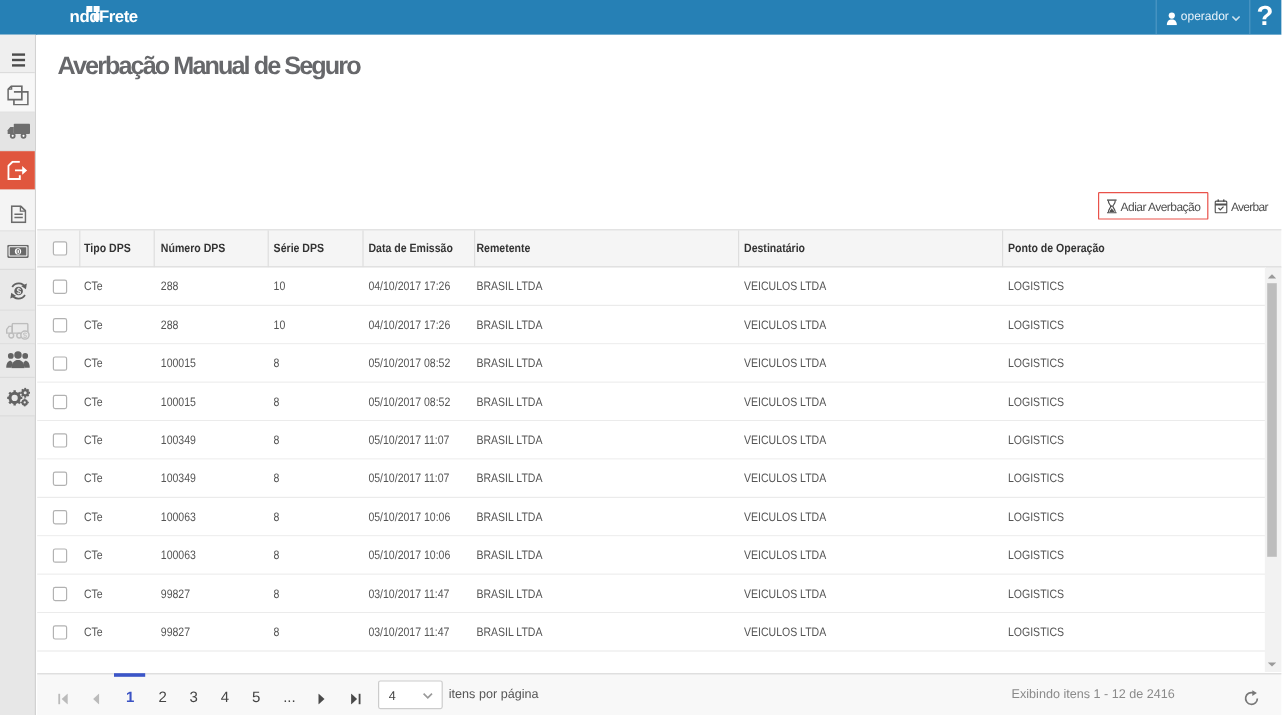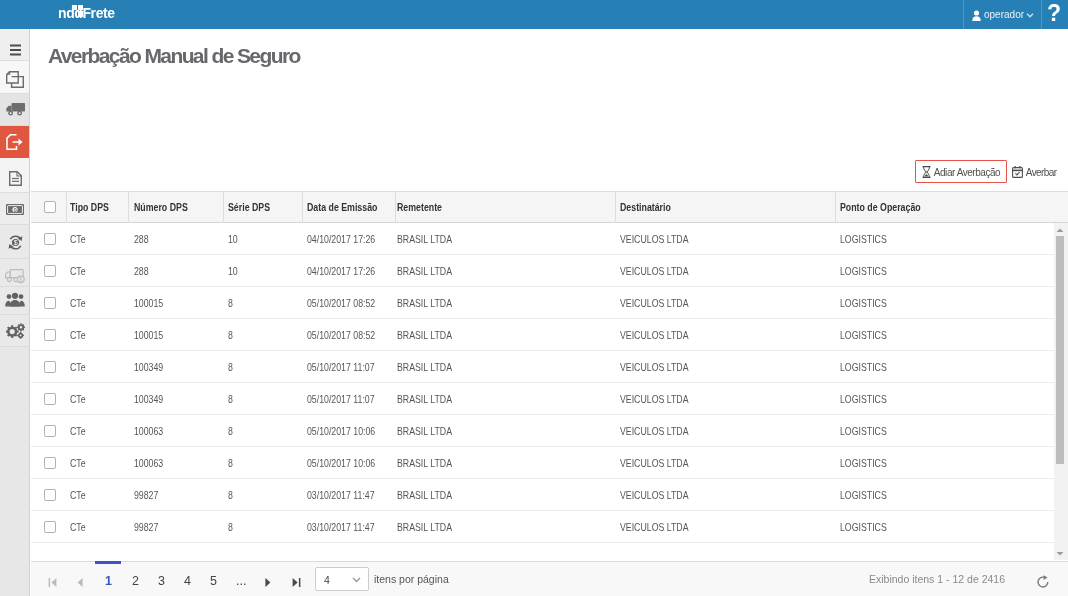--- a/index.html
+++ b/index.html
@@ -54,21 +54,21 @@
 #vthumb { position:absolute; left:2px; top:13px; width:8px; height:228px; background:#bdbdbd; }
 
 
 #pager { position:absolute; left:0; top:532px; width:1037px; height:35px; background:#f8f8f8; border-top:1px solid #d9d9d9; }
 .pitem { position:absolute; top:12px; font-size:12.5px; color:#444; }
 #pactive { position:absolute; left:64px; top:-1px; width:26px; height:3px; background:#3b55c8; }
 #pnum1 { color:#3b53c4; font-weight:bold; }
 #psel { position:absolute; left:284px; top:5px; width:54px; height:24px; background:#fff; border:1px solid #ccc; border-radius:2px; font-size:10.5px; color:#444; }
 #psel .v { position:absolute; left:8px; top:6px; }
 #ppp { position:absolute; left:343px; top:11px; font-size:10.5px; color:#555; }
-#exib { position:absolute; left:838px; top:11px; font-size:10.5px; color:#8a8a8a; }
+#exib { position:absolute; left:812px; top:11px; font-size:10.5px; color:#8a8a8a; }
 </style>
 </head>
 <body>
 
 <div id="topbar">
   <div id="logo">nddFrete</div>
   <div class="lgsq" style="left:72px;top:5px;width:5px;height:5px;"></div>
   <div class="lgsq" style="left:78px;top:5px;width:5px;height:5px;"></div>
   <div class="lgsq" style="left:78px;top:11px;width:5px;height:6px;"></div>
   <div class="tbdiv" style="left:963px"></div>

